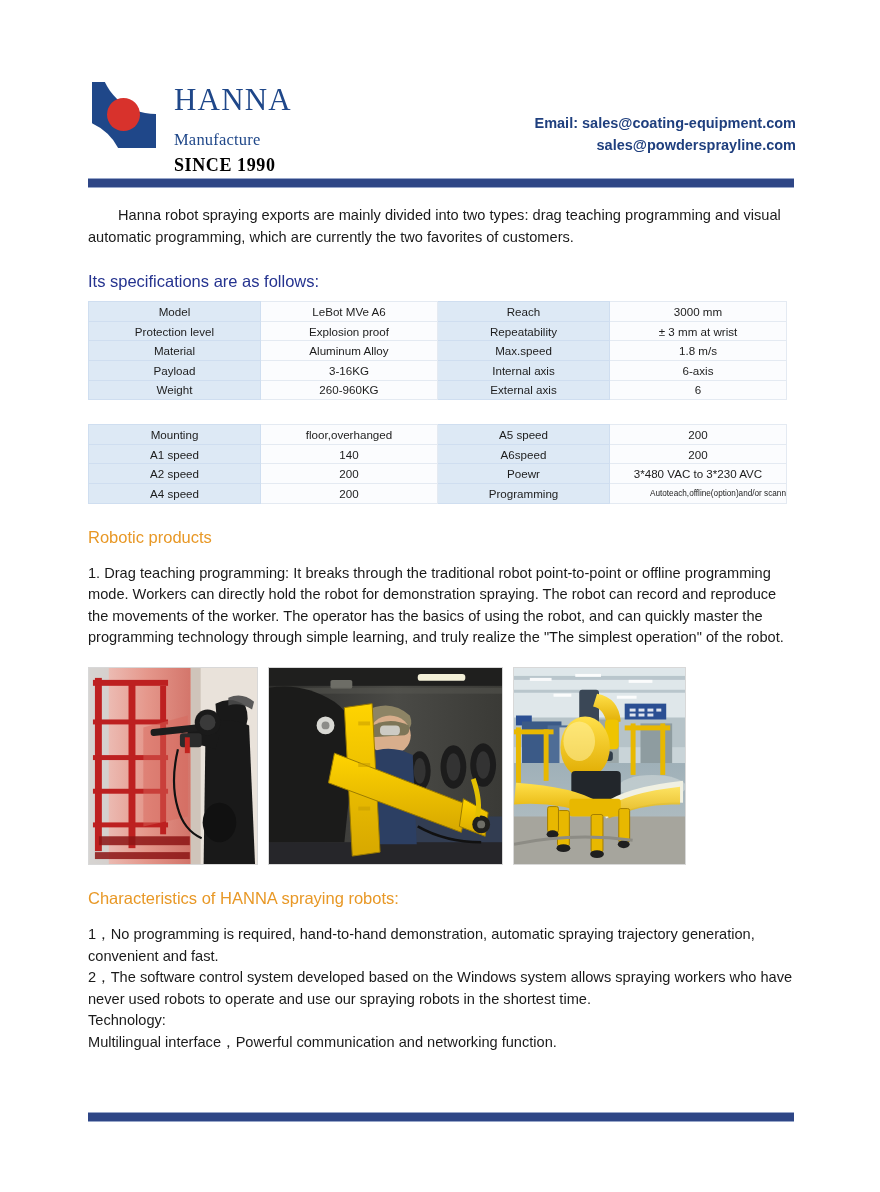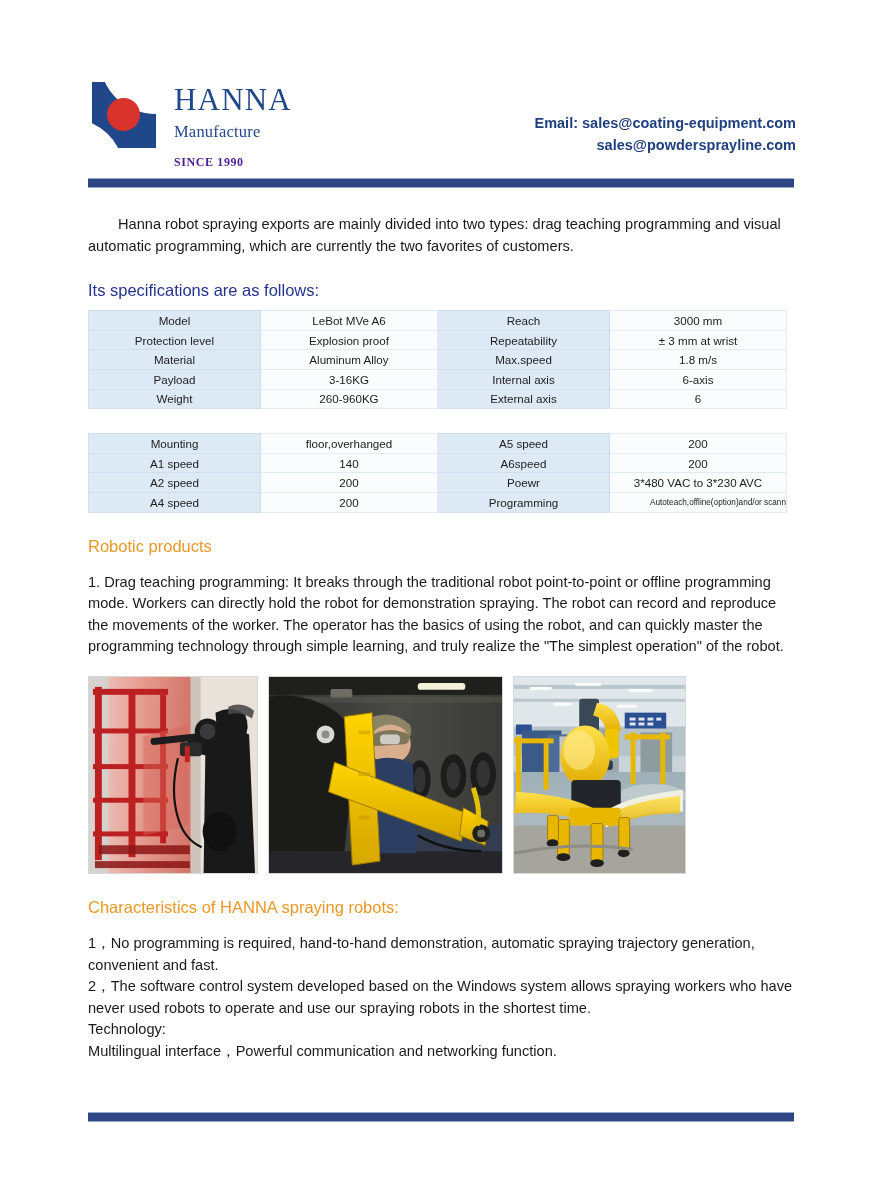--- a/index.html
+++ b/index.html
@@ -71,30 +71,30 @@
     letter-spacing: 1.2px;
     color: #1f4789;
     line-height: 1.05;
     font-weight: 400;
   }
   .logo-sub {
     font-family: "Liberation Serif", serif;
     font-size: 16.5px;
     color: #1f4789;
     line-height: 1.4;
-    margin-top: 3px;
+    margin-top: 11px;
     letter-spacing: 0.2px;
   }
   .logo-since {
     font-family: "Liberation Serif", serif;
-    font-size: 12px;
+    font-size: 18px;
     font-weight: bold;
-    color: #4c1d95;
+    color: #000000;
     letter-spacing: 0.6px;
-    margin-top: 12px;
+    margin-top: 4px;
   }
   .contact {
     position: absolute;
     right: 88px; top: 112px;
     text-align: right;
     color: #1f3f7e;
     font-size: 14.5px;
     font-weight: bold;
     line-height: 1.55;
   }
@@ -109,21 +109,20 @@
   }
   .rule-top { top: 178px; }
   .rule-bottom { top: 1112px; }
 
   
   .content {
     position: absolute;
     left: 88px;
     top: 205px;
     width: 712px;
-    margin-top: 9px;
   }
   p.para {
     margin: 0;
     font-size: 14.6px;
     line-height: 1.48;
     color: #1a1a1a;
     text-align: left;
   }
   p.indent { text-indent: 30px; }
   .h-blue {

